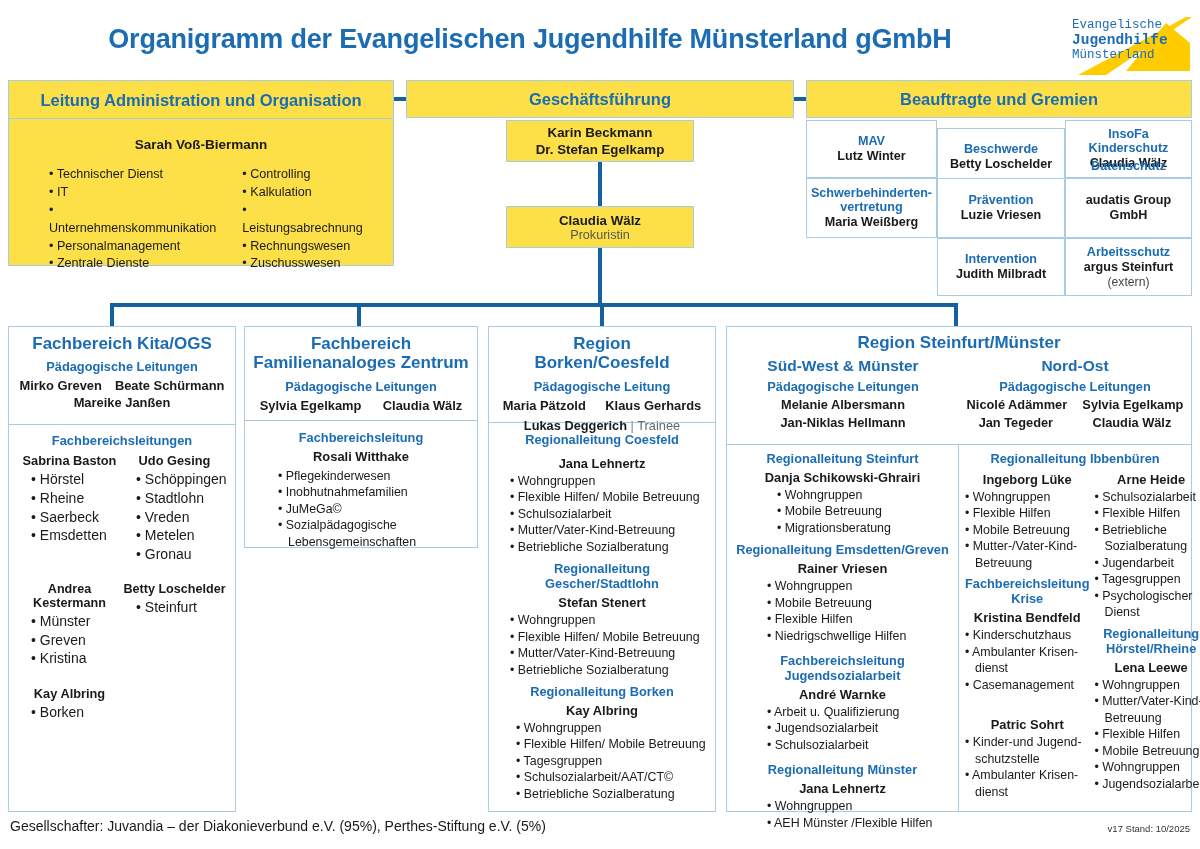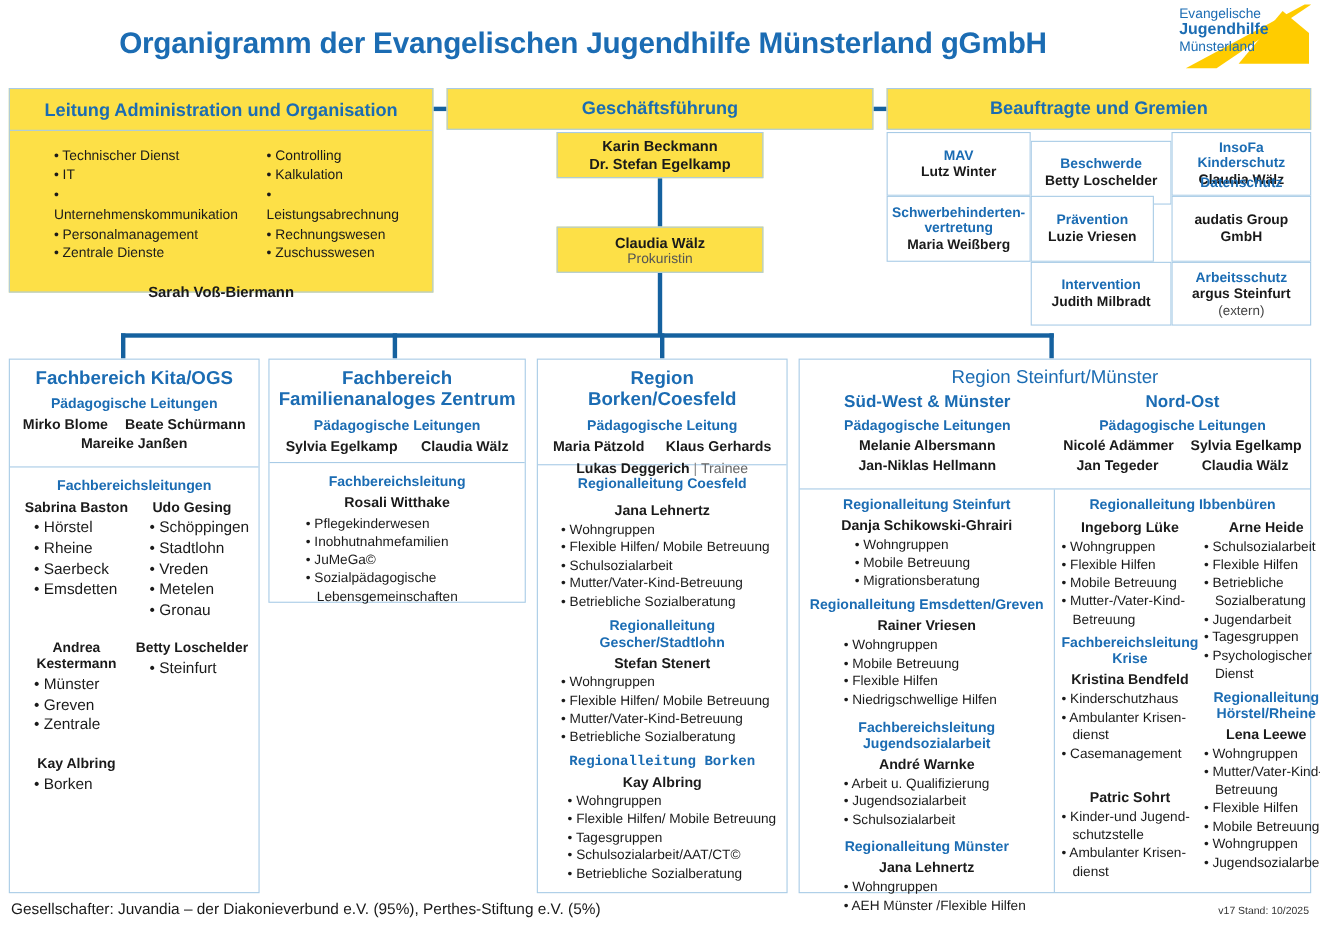--- a/index.html
+++ b/index.html
@@ -14,21 +14,21 @@
 
   
   #title {
     position: absolute; left: 0; top: 24px; width: 1060px;
     text-align: center;
     font-size: 27px; font-weight: bold; color: #1b6cb3;
     letter-spacing: -0.2px;
   }
   
   #logo {
-    position: absolute; right: 8px; top: 0; width: 126px; height: 66px;
+    position: absolute; right: 8px; top: 13px; width: 126px; height: 66px; font-family: Liberation Mono, monospace;
   }
   #logo .wedge {
     position: absolute; left: 0; top: 0; width: 126px; height: 66px;
   }
   #logo .txt {
     position: absolute; left: 6px; top: 5px; width: 120px;
     text-align: left; line-height: 1.12;
   }
   #logo .l1 { font-size: 12.5px; color: #1b6cb3; }
   #logo .l2 { font-size: 14.5px; color: #1b6cb3; font-weight: bold; }
@@ -101,21 +101,21 @@
   #col-faz { left: 244px; top: 326px; width: 234px; height: 222px; }
   #col-faz .chead { height: 94px; }
 
   
   #col-bc { left: 488px; top: 326px; width: 228px; height: 486px; }
   #col-bc .chead { height: 96px; }
 
   
   #col-sm { left: 726px; top: 326px; width: 466px; height: 486px; }
   #sm-head { height: 118px; border-bottom: 1.2px solid #a8cbe6; text-align:center; padding-top:6px; }
-  #sm-head .reg { color:#1b6cb3; font-weight:normal; font-size:17px; }
+  #sm-head .reg { color:#1b6cb3; font-weight:bold; font-size:17px; }
   #sm-sub { display:flex; margin-top:4px; }
   #sm-sub > div { flex:1; text-align:center; }
   #sm-sub .sname { color:#1b6cb3; font-weight:bold; font-size:15.5px; }
   #sm-sub .pl { color:#1b6cb3; font-weight:bold; font-size:12.8px; margin-top:4px; }
   #sm-sub .pnames { font-weight:bold; font-size:12.8px; line-height:1.38; margin-top:2px; }
   #sm-sub .pnames .pr { display:flex; justify-content:space-around; }
   #sm-body { display:flex; height: 366px; }
   #sm-left { width: 232px; border-right: 1.2px solid #a8cbe6; padding: 7px 6px; }
   #sm-right { width: 232px; padding: 7px 6px; }
   .dual { display:flex; gap:5px; }
@@ -151,37 +151,37 @@
 
 <div class="conn" style="left:110px; top:303px; width:848px; height:4px;"></div>
 
 <div class="conn" style="left:110px; top:303px; width:4px; height:23px;"></div>
 <div class="conn" style="left:357px; top:303px; width:4px; height:23px;"></div>
 <div class="conn" style="left:600px; top:303px; width:4px; height:23px;"></div>
 <div class="conn" style="left:954px; top:303px; width:4px; height:23px;"></div>
 
 <div class="box" id="admin-box">
   <div class="boxhdr">Leitung Administration und Organisation</div>
+  <div id="admin-name">Sarah Voß-Biermann</div>
   <div id="admin-lists">
     <ul class="c1">
       <li>Technischer Dienst</li>
       <li>IT</li>
       <li>Unternehmenskommunikation</li>
       <li>Personalmanagement</li>
       <li>Zentrale Dienste</li>
     </ul>
     <ul class="c2">
       <li>Controlling</li>
       <li>Kalkulation</li>
       <li>Leistungsabrechnung</li>
       <li>Rechnungswesen</li>
       <li>Zuschusswesen</li>
     </ul>
   </div>
-  <div id="admin-name">Sarah Voß-Biermann</div>
 </div>
 
 <div class="box" id="gf-head">
   <div class="boxhdr">Geschäftsführung</div>
 </div>
 <div class="box" id="gf-names">
   <div>Karin Beckmann</div>
   <div>Dr. Stefan Egelkamp</div>
 </div>
 <div class="box" id="prok">
@@ -203,21 +203,21 @@
 </div>
 <div class="gcell" style="left:1065px; top:120px; width:127px; height:58px;">
   <div class="gt">InsoFa Kinderschutz</div>
   <div class="gn">Claudia Wälz</div>
 </div>
 
 <div class="gcell" style="left:806px; top:178px; width:131px; height:60px;">
   <div class="gt">Schwerbehinderten-vertretung</div>
   <div class="gn">Maria Weißberg</div>
 </div>
-<div class="gcell" style="left:937px; top:178px; width:112px; height:60px;">
+<div class="gcell" style="left:937px; top:178px; width:128px; height:60px;">
   <div class="gt">Prävention</div>
   <div class="gn">Luzie Vriesen</div>
 </div>
 <div class="gcell" style="left:1065px; top:178px; width:127px; height:60px;gap:20px;">
   <div class="gt">Datenschutz</div>
   <div class="gn">audatis Group GmbH</div>
   <div class="gx">(extern)</div>
 </div>
 
 <div class="gcell" style="left:937px; top:238px; width:128px; height:58px;">
@@ -228,21 +228,21 @@
   <div class="gt">Arbeitsschutz</div>
   <div class="gn">argus Steinfurt</div>
   <div class="gx">(extern)</div>
 </div>
 
 <div class="col" id="col-kita">
   <div class="chead">
     <div class="ctitle">Fachbereich Kita/OGS</div>
     <div class="csub">Pädagogische Leitungen</div>
     <div class="names-row" style="margin-top:4px;">
-      <div>Mirko Blome</div>
+      <div>Mirko Greven</div>
       <div>Beate Schürmann</div>
     </div>
     <div style="font-weight:bold;font-size:12.9px;margin-top:2px;">Mareike Janßen</div>
   </div>
   <div id="kita-fb">
     <div id="kita-fbhdr">Fachbereichsleitungen</div>
     <div class="kita-pair">
       <div>
         <div class="nm">Sabrina Baston</div>
         <ul>
@@ -262,21 +262,21 @@
           <li>Gronau</li>
         </ul>
       </div>
     </div>
     <div class="kita-pair" style="margin-top:18px;">
       <div>
         <div class="nm" style="font-size:12.6px;">Andrea Kestermann</div>
         <ul>
           <li>Münster</li>
           <li>Greven</li>
-          <li>Zentrale</li>
+          <li>Kristina</li>
         </ul>
       </div>
       <div>
         <div class="nm" style="font-size:12.6px;">Betty Loschelder</div>
         <ul>
           <li>Steinfurt</li>
         </ul>
       </div>
     </div>
     <div class="kita-pair" style="margin-top:18px;">
@@ -339,21 +339,21 @@
 
     <div class="rl" style="margin-top:7px;">Regionalleitung Gescher/Stadtlohn</div>
     <div class="pn">Stefan Stenert</div>
     <ul class="svc" style="padding-left:14px;">
       <li>Wohngruppen</li>
       <li>Flexible Hilfen/ Mobile Betreuung</li>
       <li>Mutter/Vater-Kind-Betreuung</li>
       <li>Betriebliche Sozialberatung</li>
     </ul>
 
-    <div class="rl" style="margin-top:7px;font-family:Liberation Mono, monospace;">Regionalleitung Borken</div>
+    <div class="rl" style="margin-top:7px;">Regionalleitung Borken</div>
     <div class="pn">Kay Albring</div>
     <ul class="svc" style="padding-left:20px;">
       <li>Wohngruppen</li>
       <li>Flexible Hilfen/ Mobile Betreuung</li>
       <li>Tagesgruppen</li>
       <li>Schulsozialarbeit/AAT/CT©</li>
       <li>Betriebliche Sozialberatung</li>
     </ul>
   </div>
 </div>

